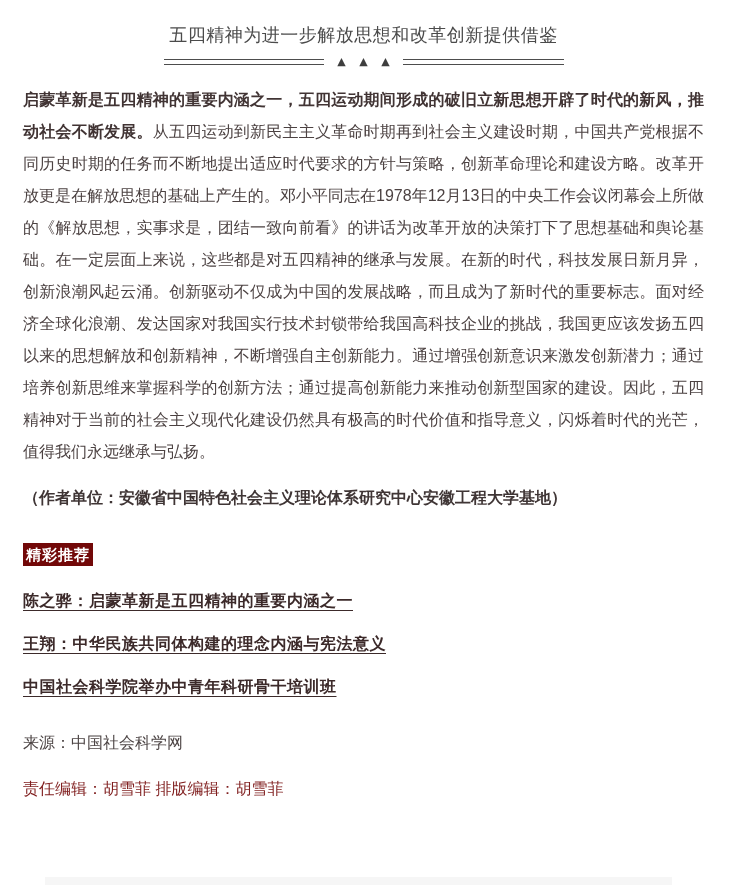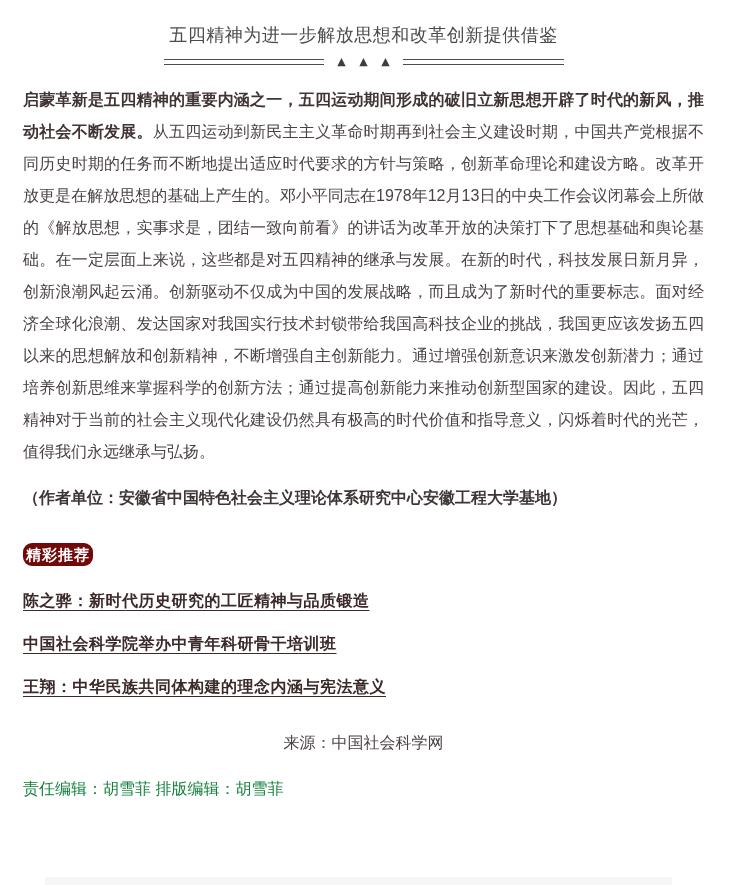--- a/index.html
+++ b/index.html
@@ -42,39 +42,39 @@
   .author-note {
     padding: 0 23px; margin-top: 18px;
     font-size: 16px; line-height: 24px; color: #3f3535; font-weight: 700;
   }
 
   
   .badge-row { padding: 0 23px; margin-top: 33px; }
   .badge {
     display: inline-block; background: #720808; color: #ffffff;
     font-size: 15px; font-weight: 700; line-height: 23px;
-    padding: 0 3px; letter-spacing: 1px; border-radius: 9px;
+    padding: 0 3px; letter-spacing: 1px;
   }
   .rec-list { padding: 0 23px; margin-top: 13px; }
   .rec-link {
     display: block; margin-top: 26px;
     font-size: 16px; font-weight: 700; color: #3c2a2a;
     text-decoration: underline; text-underline-offset: 4px;
     text-decoration-thickness: 1px; cursor: pointer; line-height: 17px;
     letter-spacing: 0.5px;
   }
 
   
   .source-line {
     padding: 0 23px; margin-top: 39px;
-    font-size: 16px; color: #4c4444; line-height: 18px; text-align: center;
+    font-size: 16px; color: #4c4444; line-height: 18px;
   }
   .editors-line {
     padding: 0 23px; margin-top: 28px;
-    font-size: 16px; color: #15803d; line-height: 18px;
+    font-size: 16px; color: #7f1d1d; line-height: 18px;
   }
 
   .footer-bar {
     position: absolute; left: 45px; bottom: 0;
     width: 627px; height: 8px; background: #f6f6f6;
   }
 </style>
 </head>
 <body>
 
@@ -91,23 +91,23 @@
 
   <p class="article"><span class="lead">启蒙革新是五四精神的重要内涵之一，五四运动期间形成的破旧立新思想开辟了时代的新风，推动社会不断发展。</span><span>从五四运动到新民主主义革命时期再到社会主义建设时期，中国共产党根据不同历史时期的任务而不断地提出适应时代要求的方针与策略，创新革命理论和建设方略。改革开放更是在解放思想的基础上产生的。邓小平同志在1978年12月13日的中央工作会议闭幕会上所做的《解放思想，实事求是，团结一致向前看》的讲话为改革开放的决策打下了思想基础和舆论基础。在一定层面上来说，这些都是对五四精神的继承与发展。在新的时代，科技发展日新月异，创新浪潮风起云涌。创新驱动不仅成为中国的发展战略，而且成为了新时代的重要标志。面对经济全球化浪潮、发达国家对我国实行技术封锁带给我国高科技企业的挑战，我国更应该发扬五四以来的思想解放和创新精神，不断增强自主创新能力。通过增强创新意识来激发创新潜力；通过培养创新思维来掌握科学的创新方法；通过提高创新能力来推动创新型国家的建设。因此，五四精神对于当前的社会主义现代化建设仍然具有极高的时代价值和指导意义，闪烁着时代的光芒，值得我们永远继承与弘扬。</span></p>
 
   <div class="author-note">（作者单位：安徽省中国特色社会主义理论体系研究中心安徽工程大学基地）</div>
 
   <div class="badge-row">
     <span class="badge">精彩推荐</span>
   </div>
 
   <div class="rec-list">
-    <a class="rec-link">陈之骅：新时代历史研究的工匠精神与品质锻造</a>
+    <a class="rec-link">陈之骅：启蒙革新是五四精神的重要内涵之一</a>
+    <a class="rec-link">王翔：中华民族共同体构建的理念内涵与宪法意义</a>
     <a class="rec-link">中国社会科学院举办中青年科研骨干培训班</a>
-    <a class="rec-link">王翔：中华民族共同体构建的理念内涵与宪法意义</a>
   </div>
 
   <div class="source-line">来源：中国社会科学网</div>
 
   <div class="editors-line">责任编辑：胡雪菲 排版编辑：胡雪菲</div>
 
   <div class="footer-bar"></div>
 
 </div>
 

